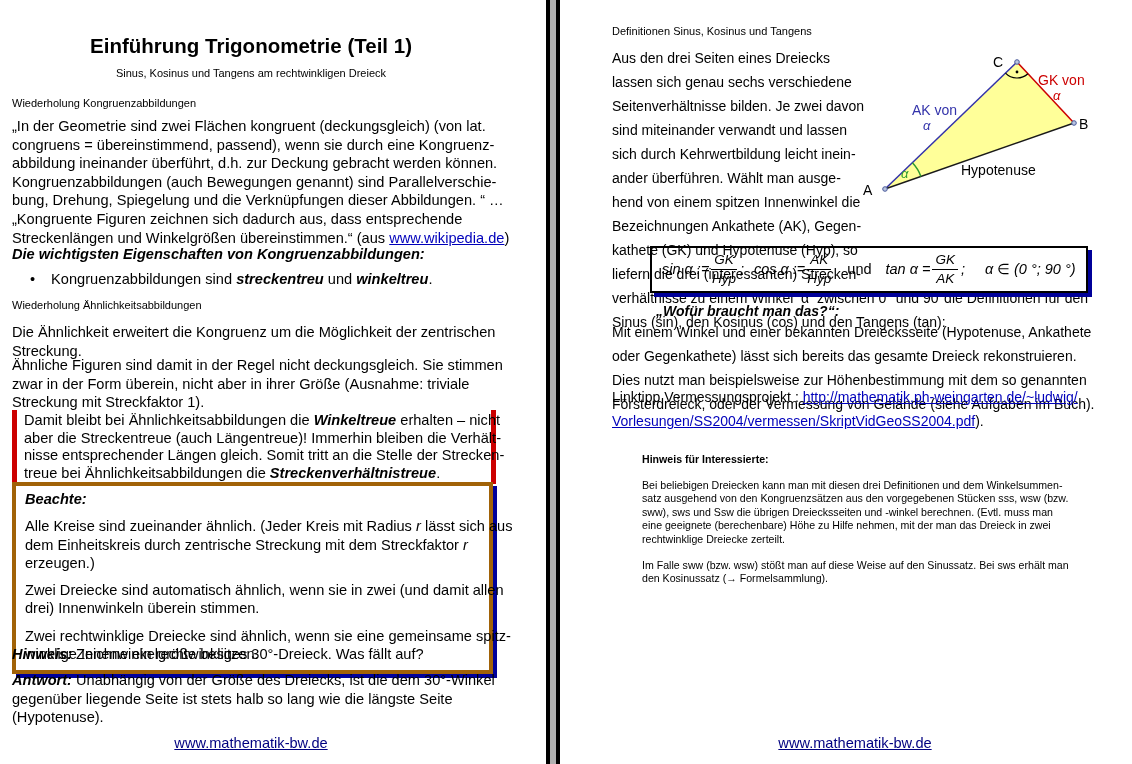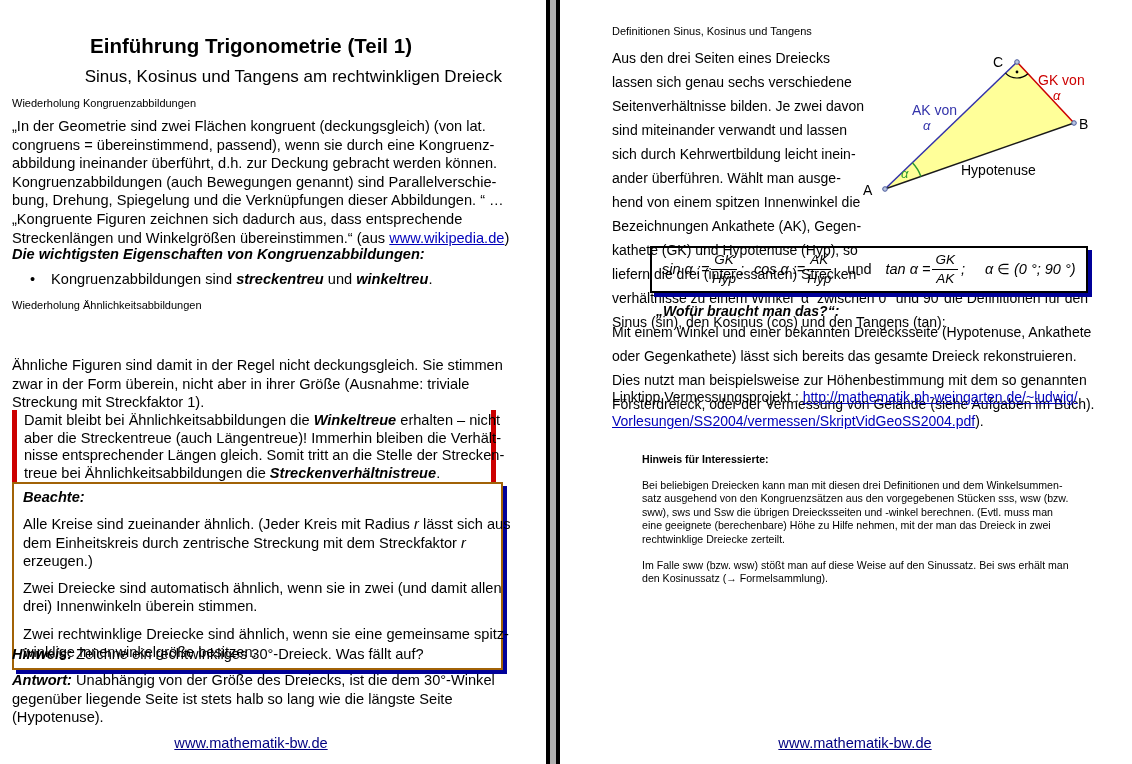--- a/index.html
+++ b/index.html
@@ -13,32 +13,32 @@
   .strip.s2{left:550px;width:6px;background:#b0b0b0;}
   .strip.s3{left:556px;width:4px;background:#000;}
 
   .blk{position:absolute;}
   .pre{white-space:pre;}
   .txt{font-size:14.6px;line-height:18.6px;}
   .txt-r{font-size:14px;line-height:24px;}
   .bi{font-weight:bold;font-style:italic;}
   .it{font-style:italic;}
   .doc-title{font-size:20.5px;font-weight:bold;text-align:center;}
-  .doc-subtitle{font-size:17px;text-align:right;}
+  .doc-subtitle{font-size:11px;text-align:center;}
   .sec-h{font-size:11px;font-weight:normal;}
   a{color:#0000bb;text-decoration:underline;cursor:pointer;}
   a.footer-a{color:#000080;}
 
   .bullet-row{display:flex;gap:16px;}
   .bullet-row .marker{padding-left:18px;}
 
   .red-note{border-left:5px solid #cc0000;border-right:5px solid #cc0000;
     padding:2px 7px;font-size:14.6px;line-height:17.5px;}
-  .blue-box{border:2px solid #a16207;box-shadow:4px 4px 0 0 #000099;
-    padding:4px 16px 7px 9px;font-size:14.6px;line-height:18.3px;}
+  .blue-box{border:4px solid #a16207;box-shadow:4px 4px 0 0 #000099;
+    padding:4px 2px 7px 9px;font-size:14.6px;line-height:18.3px;}
   .blue-box .bp{margin-top:9px;}
 
   .formula-box{display:inline-block;border:2px solid #000;box-shadow:4px 4px 0 0 #000099;
     padding:4px 10px 5px 10px;font-size:14.5px;font-style:italic;white-space:nowrap;}
   .formula-box .row{display:inline-flex;align-items:center;}
   .frac{display:inline-flex;flex-direction:column;text-align:center;
     font-size:13.5px;line-height:1.15;margin:0 2px;vertical-align:middle;}
   .frac .num{border-bottom:1.4px solid #000;padding:0 3px 1px 3px;}
   .frac .den{padding-top:1px;}
   .fsep{margin:0 10px 0 1px;}
@@ -75,20 +75,22 @@
 
     <div class="blk txt bi" style="left:12px;top:245px;width:510px;">Die wichtigsten Eigenschaften von Kongruenzabbildungen:</div>
 
     <div class="blk txt bullet-row" style="left:12px;top:270px;width:510px;">
       <span class="marker">•</span>
       <span class="pre"><span>Kongruenzabbildungen sind </span><span class="bi">streckentreu</span><span> und </span><span class="bi">winkeltreu</span><span>.</span></span>
     </div>
 
     <div class="blk sec-h" style="left:12px;top:299px;width:486px;">Wiederholung Ähnlichkeitsabbildungen</div>
 
+    <div class="blk txt pre" style="left:12px;top:323px;width:510px;">Die Ähnlichkeit erweitert die Kongruenz um die Möglichkeit der zentrischen
+Streckung.</div>
 
     <div class="blk txt pre" style="left:12px;top:356px;width:510px;">Ähnliche Figuren sind damit in der Regel nicht deckungsgleich. Sie stimmen
 zwar in der Form überein, nicht aber in ihrer Größe (Ausnahme: triviale
 Streckung mit Streckfaktor 1).</div>
 
     <div class="blk red-note pre" style="left:12px;top:410px;width:460px;"><span>Damit bleibt bei Ähnlichkeitsabbildungen die </span><span class="bi">Winkeltreue</span><span> erhalten – nicht
 aber die Streckentreue (auch Längentreue)! Immerhin bleiben die Verhält-
 nisse entsprechender Längen gleich. Somit tritt an die Stelle der Strecken-
 treue bei Ähnlichkeitsabbildungen die </span><span class="bi">Streckenverhältnistreue</span><span>.</span></div>
 

